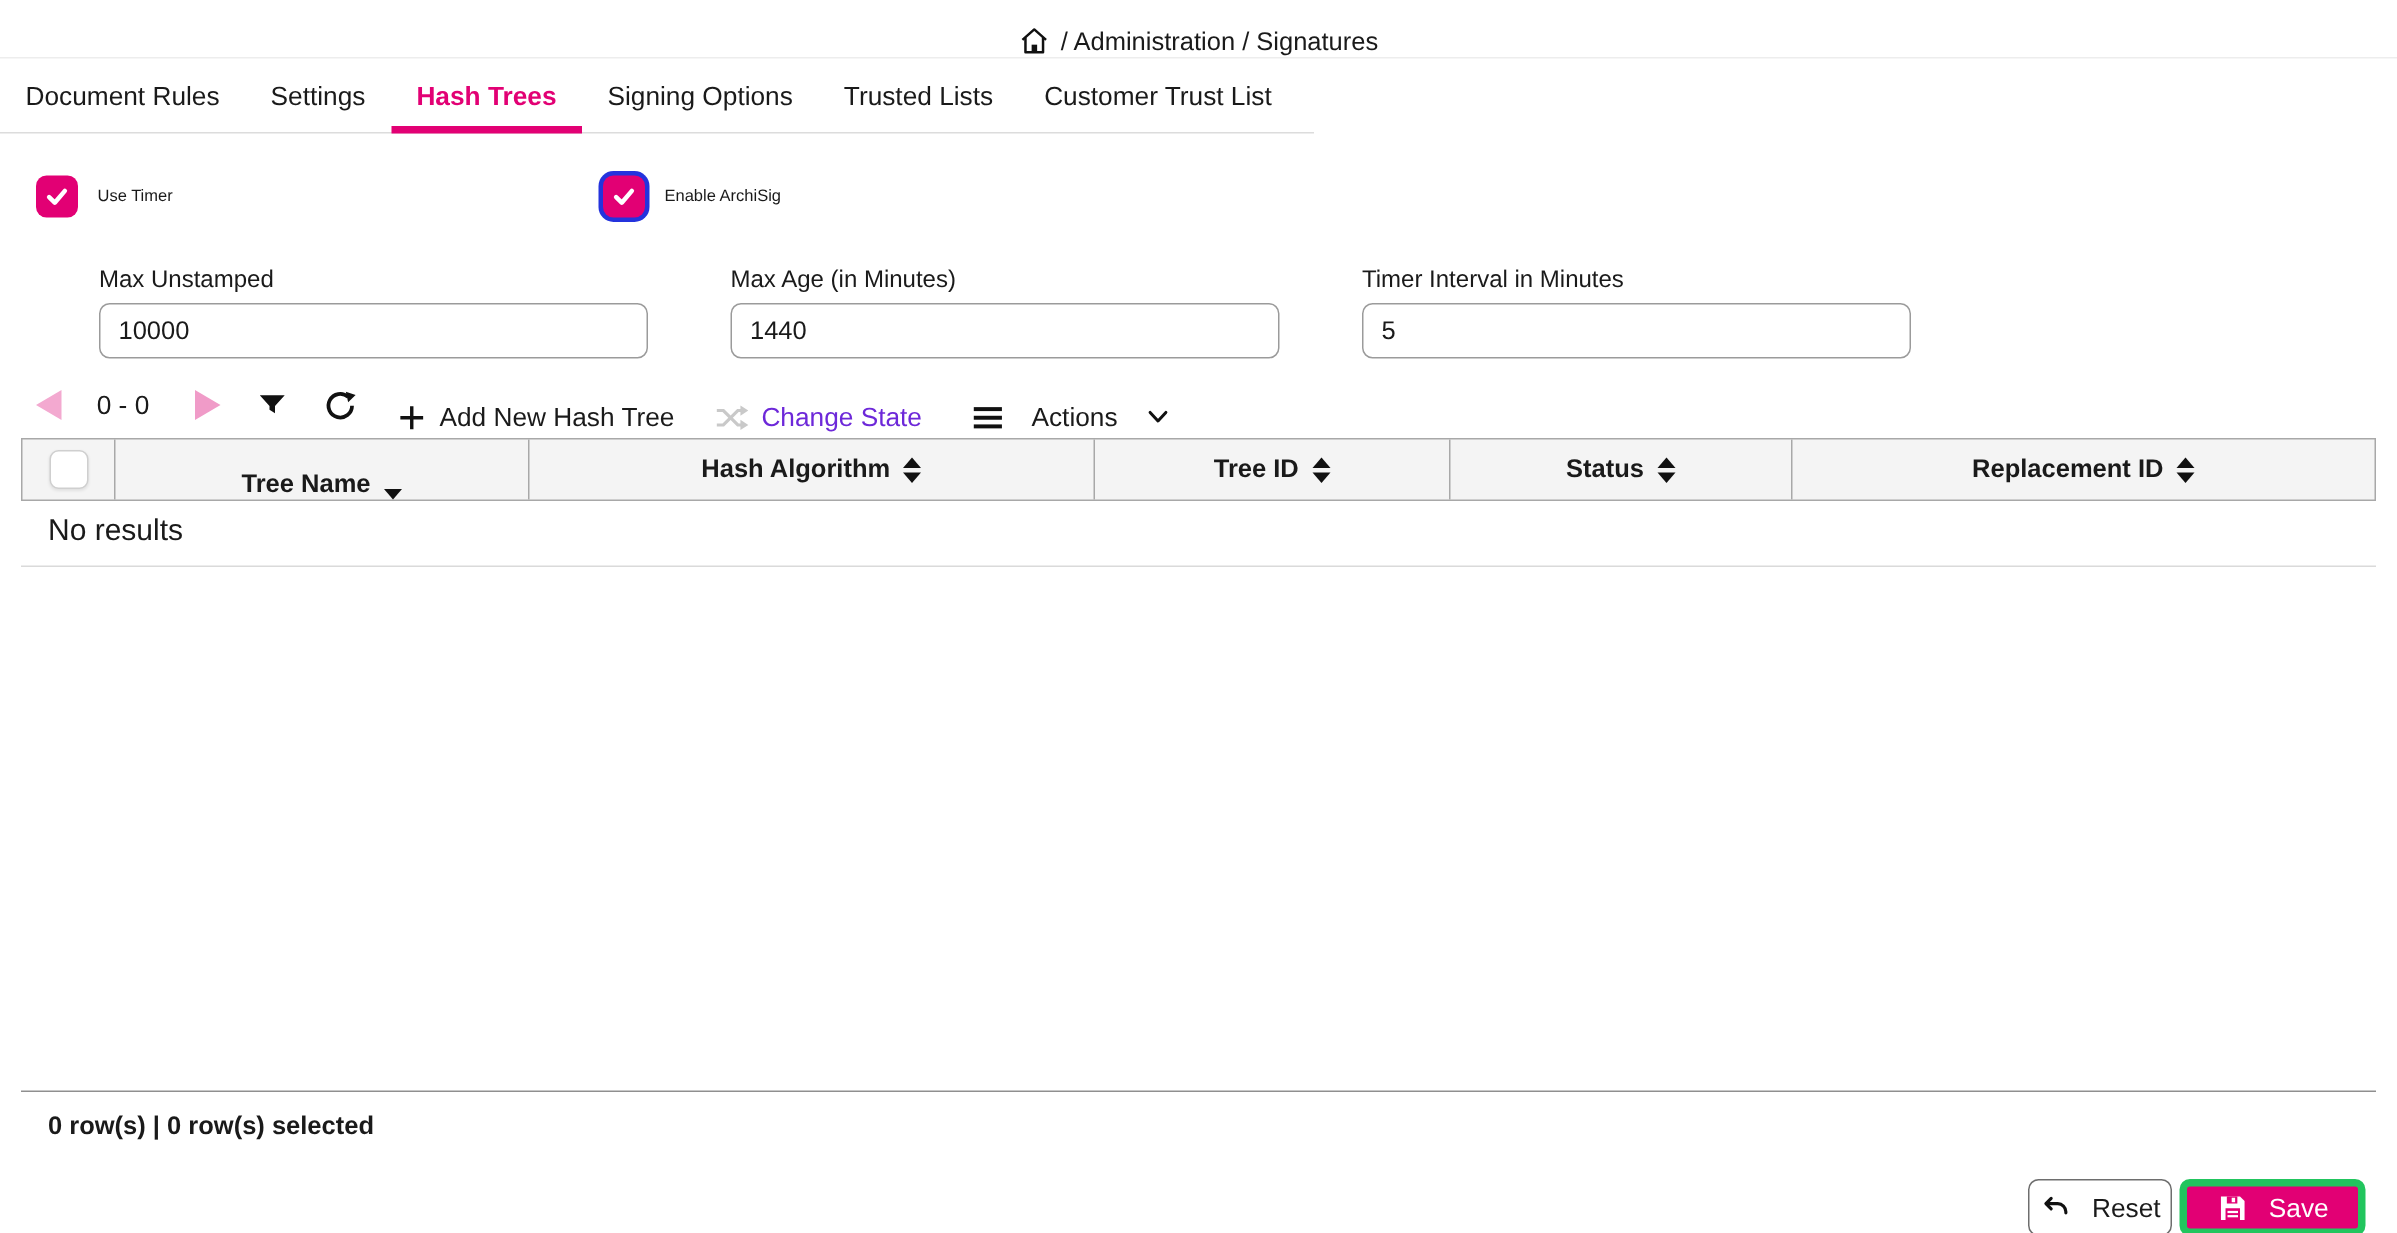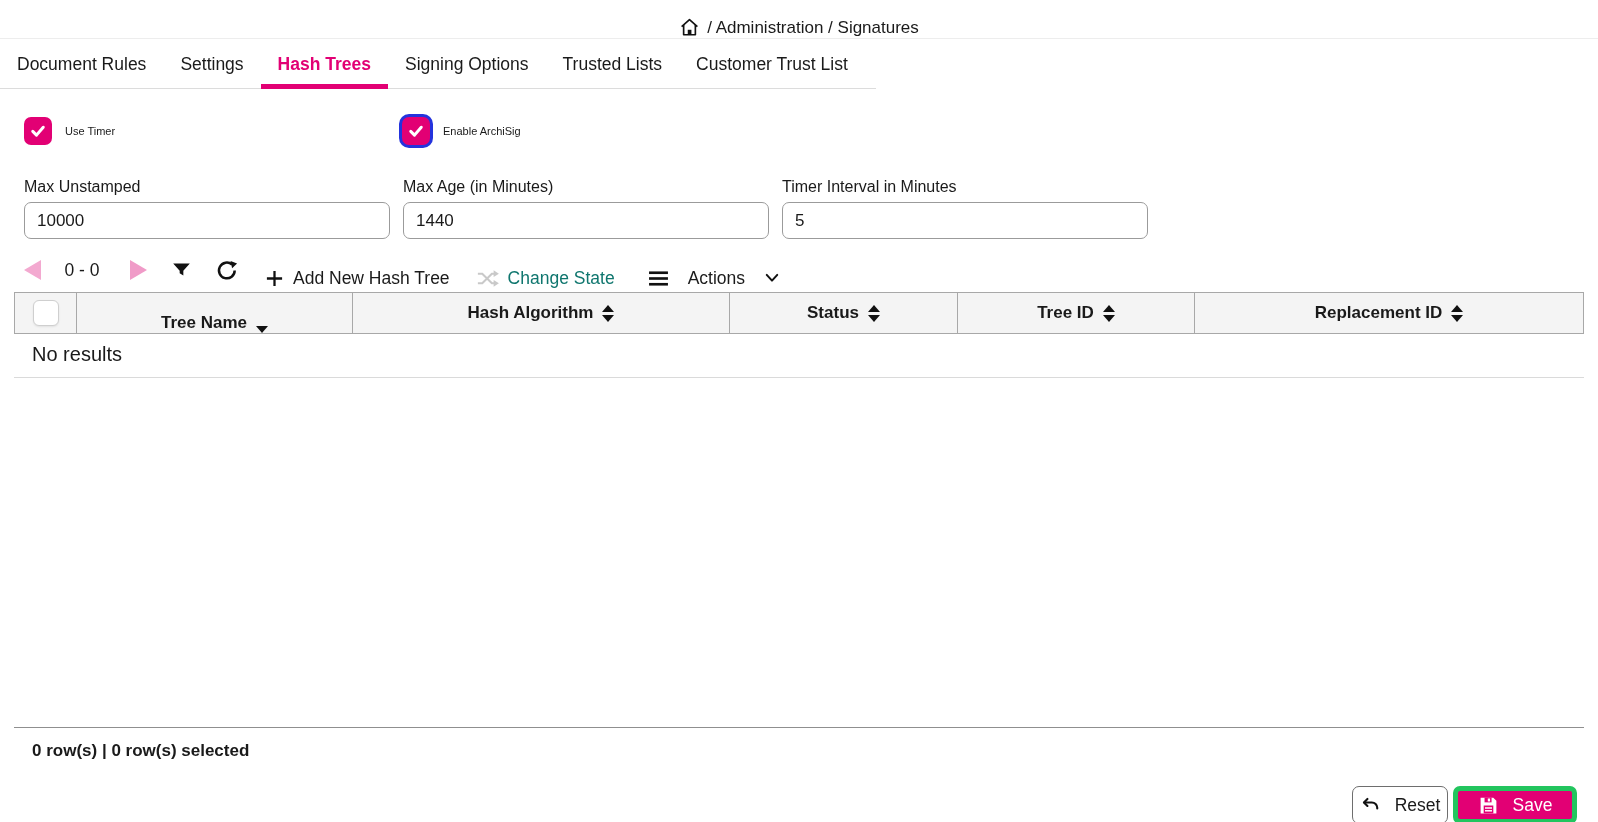--- a/index.html
+++ b/index.html
@@ -32,40 +32,40 @@
   .checkbox-group { display:flex; align-items:center; gap:13px; }
   .checkbox-group.first { width:378px; }
   .cbox {
     width:28px; height:28px; border-radius:7px; background:#e20074;
     display:flex; align-items:center; justify-content:center; cursor:pointer; flex:0 0 auto;
   }
   .cbox.focused { box-shadow:0 0 0 3px #2433dd; }
   .cbox-label { font-size:11px; }
 
   .fields-row { margin-top:33px; display:flex; gap:13px; }
-  .field { width:366px; }
+  .field { width:366px;margin-left:42px; }
   .field-label { font-size:16px; margin-bottom:6px; }
   .field input {
     width:100%; height:37px; border:1px solid #9b9b9b; border-radius:7px;
     padding:0 12px; font-size:17px; font-family:"Liberation Sans", sans-serif; color:#1a1a1a;
     outline:none; background:#fff;
   }
 
   
   .toolbar { margin-top:14px; height:34px; display:flex; align-items:center; font-size:17.5px; }
   .tri { width:0; height:0; border-top:10px solid transparent; border-bottom:10px solid transparent; cursor:default; }
   .tri.prev { border-right:17px solid #f3a9d0; }
   .tri.next { border-left:17px solid #f09bc8; margin-left:26px; }
   .pg-text { margin-left:19px; width:44px; text-align:center; }
   .tb-icon-btn { margin-left:24px; display:flex; align-items:center; cursor:pointer; background:none; border:none; padding:0; }
   .tb-btn {
     display:flex; align-items:center; gap:9px; margin-left:26px; cursor:pointer;
     background:none; border:none; padding:0; font-size:17.5px; font-family:"Liberation Sans", sans-serif; color:#1a1a1a;margin-top:16px;
   }
-  .tb-btn.disabled { color:#0f766e; cursor:default; }
+  .tb-btn.disabled { color:#6d28d9; cursor:default; }
   .tb-btn.actions { margin-left:34px; gap:20px;text-align:right; }
 
   
   .tablewrap { margin:5px 14px 0; }
   .thead { display:flex; border:1px solid #a8a8a8; background:#f4f4f4; }
   .th {
     height:40px; display:flex; align-items:center; justify-content:center;
     font-weight:bold; font-size:17px; gap:9px; border-right:1px solid #a8a8a8; cursor:pointer;
   }
   .th:last-child { border-right:none; }
@@ -216,29 +216,29 @@
           <span class="down"></span>
         </span>
     </div>
     <div class="th c-algo">
       <span>Hash Algorithm</span>
       <span class="sort">
           <span class="up"></span>
           <span class="down"></span>
         </span>
     </div>
+    <div class="th c-treeid">
+      <span>Tree ID</span>
+      <span class="sort">
+          <span class="up"></span>
+          <span class="down"></span>
+        </span>
+    </div>
     <div class="th c-status">
       <span>Status</span>
-      <span class="sort">
-          <span class="up"></span>
-          <span class="down"></span>
-        </span>
-    </div>
-    <div class="th c-treeid">
-      <span>Tree ID</span>
       <span class="sort">
           <span class="up"></span>
           <span class="down"></span>
         </span>
     </div>
     <div class="th c-repl">
       <span>Replacement ID</span>
       <span class="sort">
           <span class="up"></span>
           <span class="down"></span>

